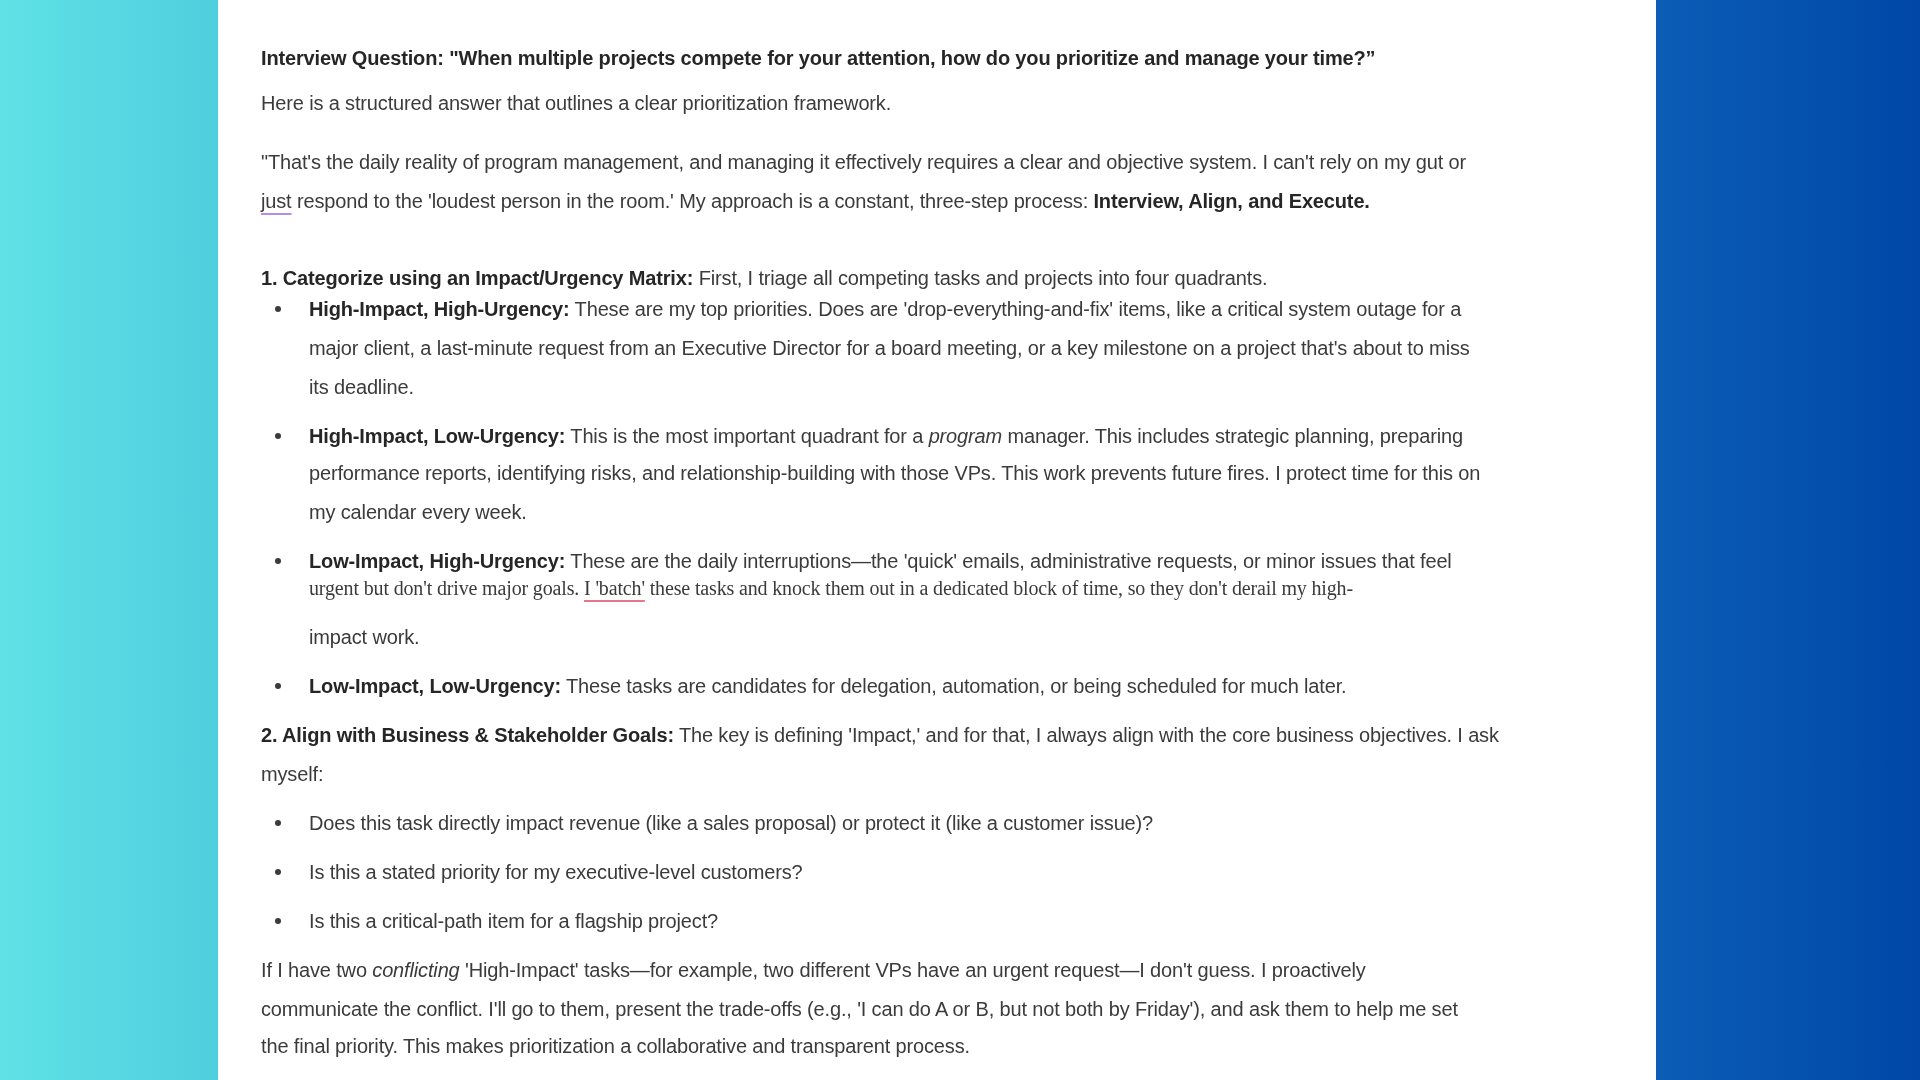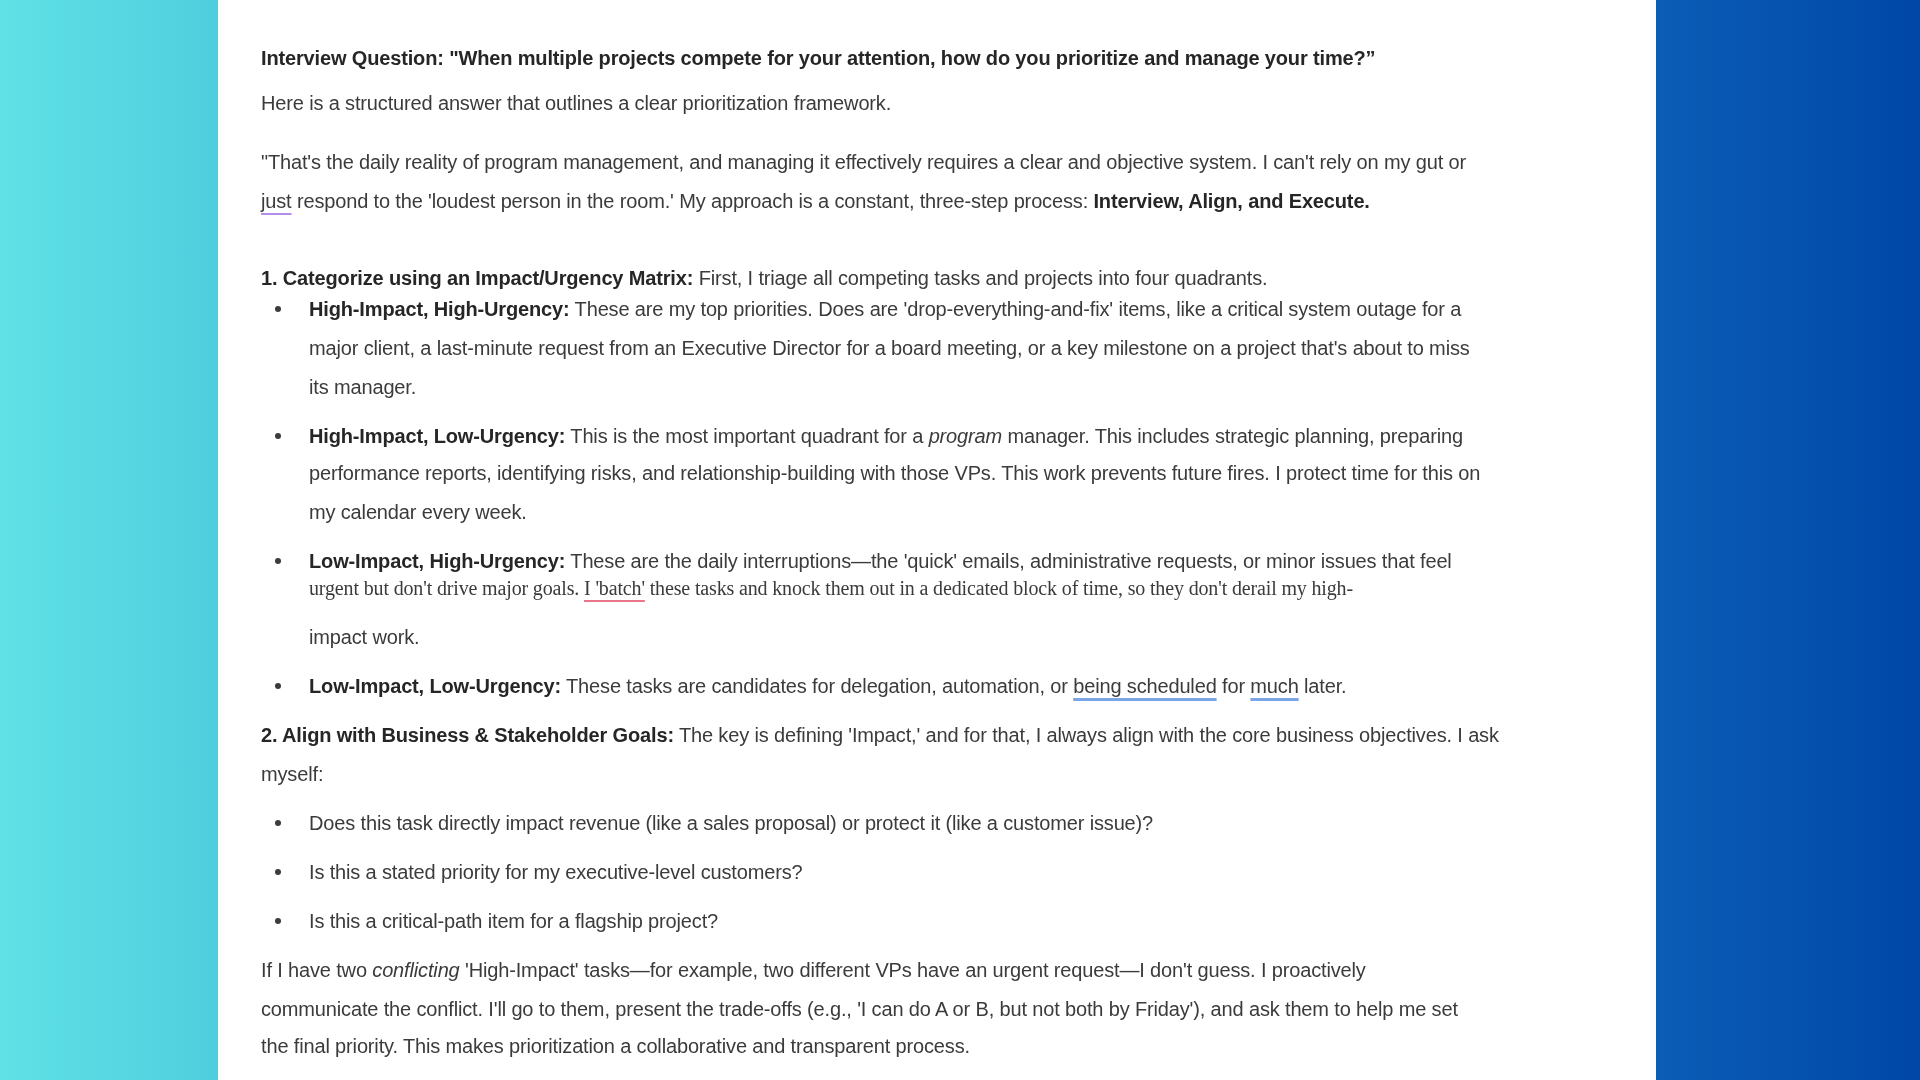--- a/index.html
+++ b/index.html
@@ -27,21 +27,21 @@
   .line { position:absolute; left:0; white-space:nowrap; line-height:24px; }
   .b { font-weight:bold; color:#262626; }
   .i { font-style:italic; }
   .bullet-dot {
     position:absolute; left:0; width:6px; height:6px; border-radius:50%;
     background:#3b3b3b;
   }
   .li-line { position:absolute; left:48px; white-space:nowrap; line-height:24px; }
   .ul-purple { text-decoration: underline; text-decoration-color:#b48ee6; text-decoration-thickness:2px; text-underline-offset:5px; }
   .ul-red { text-decoration: underline; text-decoration-color:#e8758a; text-decoration-thickness:2px; text-underline-offset:5px; }
-  .ul-blue { text-decoration: underline; text-decoration-color:#7aa6e6; text-decoration-thickness:3px; text-underline-offset:5px; }
+  .ul-blue { text-decoration-color:#7aa6e6; text-decoration-thickness:3px; text-underline-offset:5px; }
 </style>
 </head>
 <body>
 
 <div class="bg-left"></div>
 <div class="bg-right"></div>
 
 <div class="panel">
   <div class="doc">
 
@@ -57,21 +57,21 @@
     <div class="line" style="top:248px;margin-top:18px;">
       <span class="b">1. Categorize using an Impact/Urgency Matrix:</span><span> First, I triage all competing tasks and projects into four quadrants.</span>
     </div>
 
     <div>
       <div class="bullet-dot" style="top:306px; left:14px;"></div>
       <div class="li-line" style="top:297px;">
         <span class="b">High-Impact, High-Urgency:</span><span> These are my top priorities. Does are 'drop-everything-and-fix' items, like a critical system outage for a</span>
       </div>
       <div class="li-line" style="top:336px;">major client, a last-minute request from an Executive Director for a board meeting, or a key milestone on a project that's about to miss</div>
-      <div class="li-line" style="top:375px;">its manager.</div>
+      <div class="li-line" style="top:375px;">its deadline.</div>
     </div>
 
     <div>
       <div class="bullet-dot" style="top:433px; left:14px;"></div>
       <div class="li-line" style="top:424px;">
         <span class="b">High-Impact, Low-Urgency:</span><span> This is the most important quadrant for a </span><span class="i">program</span><span> manager. This includes strategic planning, preparing</span>
       </div>
       <div class="li-line" style="top:461px;text-align:right;">performance reports, identifying risks, and relationship-building with those VPs. This work prevents future fires. I protect time for this on</div>
       <div class="li-line" style="top:500px;">my calendar every week.</div>
     </div>

